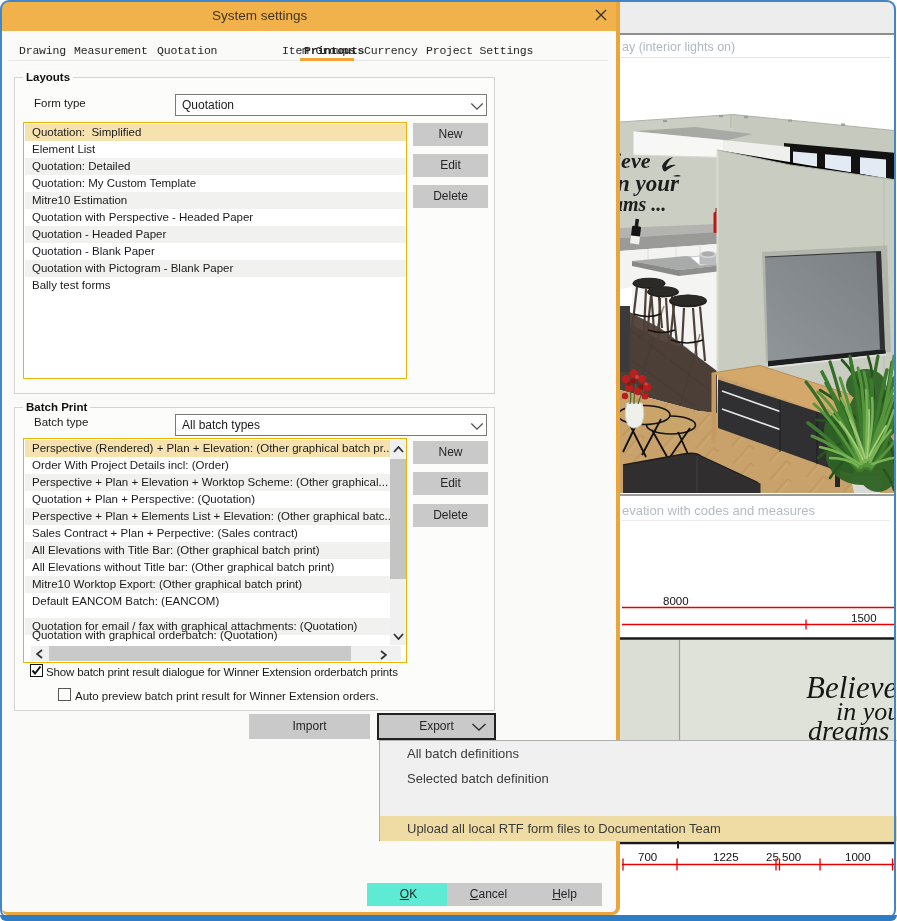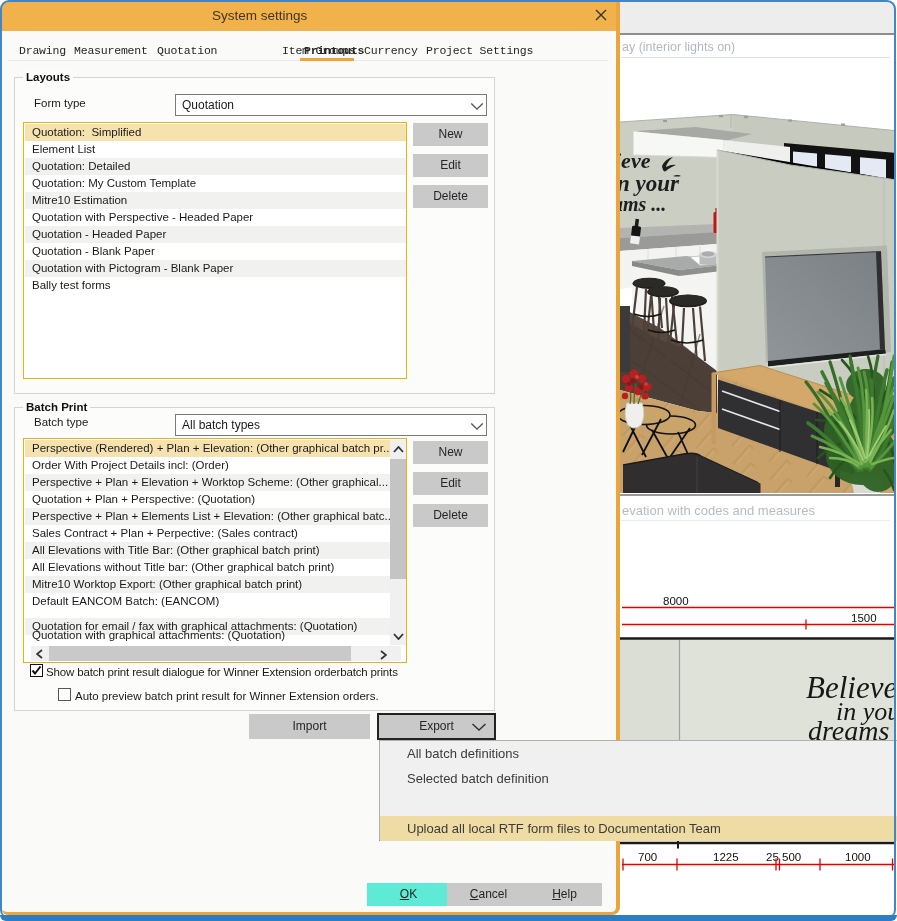--- a/index.html
+++ b/index.html
@@ -426,21 +426,21 @@
   <div class="row rg" style="top:137px;width:365px;">
       <span>Mitre10 Worktop Export: (Other graphical batch print)</span>
     </div>
   <div class="row" style="top:154px;width:365px;">
       <span>Default EANCOM Batch: (EANCOM)</span>
     </div>
   <div class="row rg" style="top:179px;width:365px;">
       <span>Quotation for email / fax with graphical attachments: (Quotation)</span>
     </div>
   <div class="row" style="top:188px;width:365px;">
-      <span>Quotation with graphical attachments: (Quotation)</span>
+      <span>Quotation with graphical orderbatch: (Quotation)</span>
     </div>
 
   <div class="abs" style="left:366px;top:1px;width:16px;height:205px;background:#f0f0f0;">
     <svg style="position:absolute;left:3px;top:6px;" width="11" height="7" viewBox="0 0 11 7">
         <path d="M1 6 L5.5 1 L10 6" stroke="#333" stroke-width="1.8" fill="none"></path>
       </svg>
     <div class="abs" style="left:0px;top:19px;width:16px;height:120px;background:#c4c4c4;"></div>
     <svg style="position:absolute;left:3px;top:193px;" width="11" height="7" viewBox="0 0 11 7">
         <path d="M1 1 L5.5 6 L10 1" stroke="#333" stroke-width="1.8" fill="none"></path>
       </svg>

